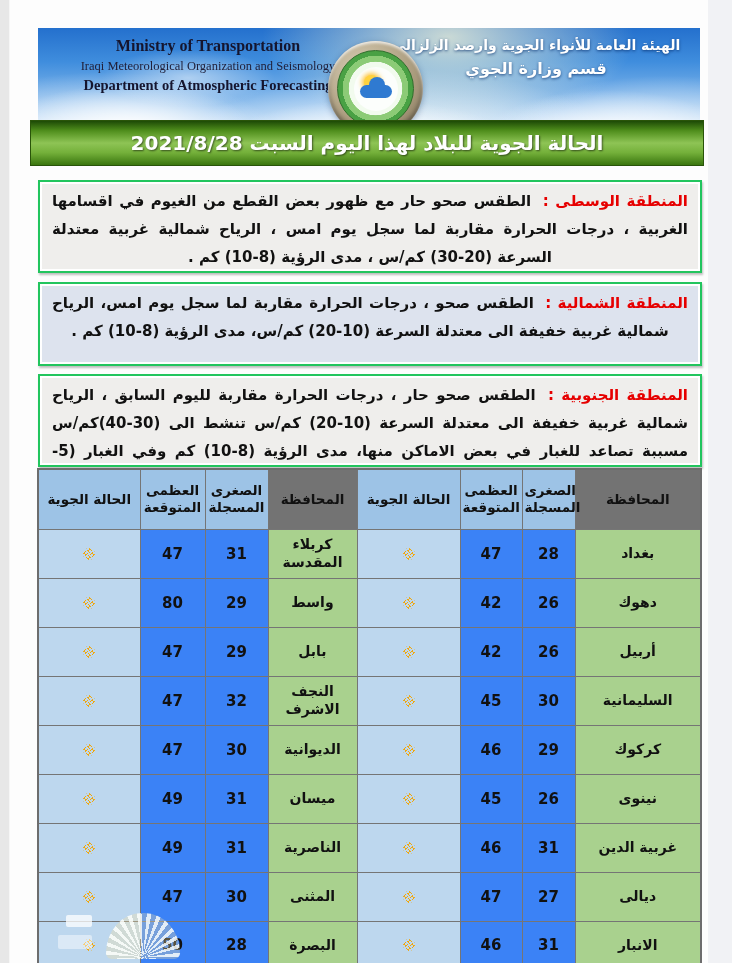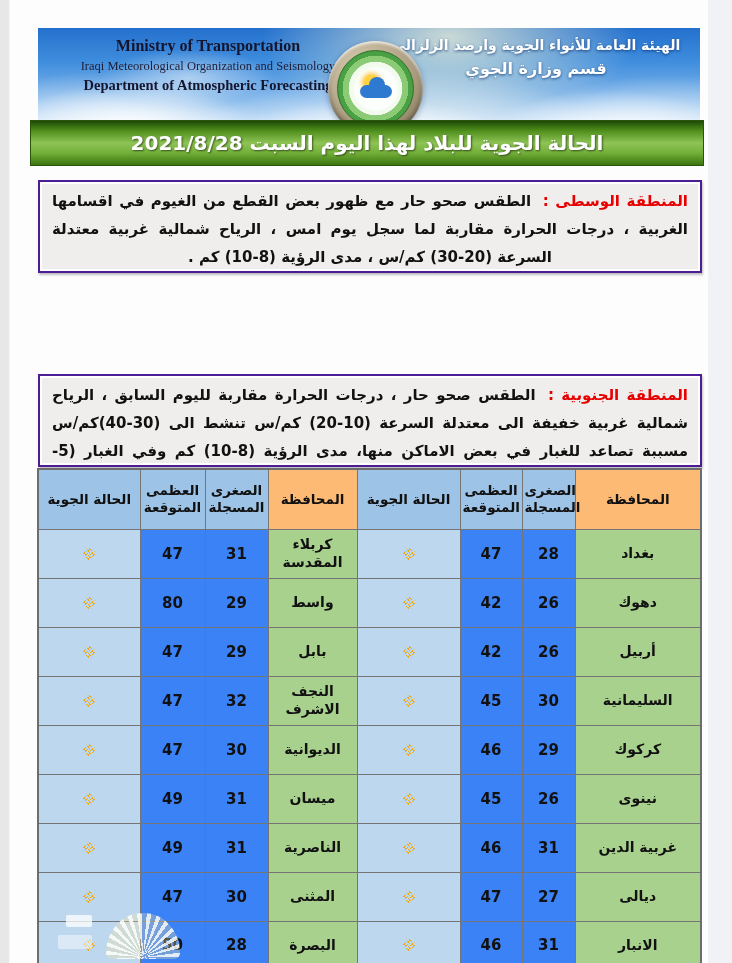--- a/index.html
+++ b/index.html
@@ -44,38 +44,38 @@
   .logo-cloud::before { content:""; position:absolute; left:9px; top:-8px; width:16px; height:16px; border-radius:50%; background:#2f7ad1; }
 
   
   .banner { position:absolute; left:20px; top:120px; width:674px; height:46px; direction:rtl;
     background:linear-gradient(180deg,#1d4a06 0%,#4f8e1c 22%,#8ec455 50%,#74b03a 72%,#3a760f 100%);
     border:1px solid #295409; color:#ffffff; font-weight:bold; font-size:20px;
     text-align:center; line-height:44px; text-shadow:1px 1px 2px rgba(0,0,0,.55); }
 
   
   .region-box { position:absolute; left:28px; width:664px; direction:rtl;
-    border:2px solid #4c1d95; box-shadow:inset 0 0 0 2px #ffffff, 1px 2px 2px rgba(0,0,0,.25);
+    border:2px solid #22c55e; box-shadow:inset 0 0 0 2px #ffffff, 1px 2px 2px rgba(0,0,0,.25);
     padding:5px 12px 4px; font-weight:bold; font-size:15px; line-height:28px; color:#111;
     text-align:justify; text-align-last:center; }
   .region-box .rlabel { color:#e60000; margin-left:5px; }
   #region-central  { top:180px; height:93px; background:#efeeec; }
   #region-north    { top:282px; height:84px; background:#dde3ee; }
   #region-south    { top:374px; height:93px; background:#efeeec; }
 
   
   .weather-table { position:absolute; left:27px; top:468px; width:663px;
     border-collapse:collapse; table-layout:fixed; direction:ltr; }
   .weather-table th, .weather-table td { border:1px solid #757575; text-align:center; vertical-align:middle; padding:0 2px; }
   .weather-table { border:2px solid #6d6d6d; }
   .weather-table thead tr { height:60px; }
   .weather-table tbody tr { height:49px; }
   th { font-size:13.5px; font-weight:bold; line-height:1.25; color:#111; }
   th.blue  { background:#9dc3e6; }
-  th.green { background:#fdba74;margin-left:42px; }
+  th.green { background:#737373;margin-left:42px; }
   td.c-icon { background:#bdd7ee; }
   td.c-num  { background:#3b82f6; font-size:15px; font-weight:bold; color:#111; }
   td.c-city { background:#a9d18e; font-size:14px; font-weight:bold; line-height:1.25; color:#111; }
 
   
   .sun { position:relative; width:28px; height:28px; margin:0 auto; }
   .sun::before { content:""; position:absolute; inset:-6px; border-radius:50%;
     background:repeating-conic-gradient(from 2deg, rgba(243,164,0,.95) 0deg 5deg, rgba(243,164,0,0) 5deg 15deg); }
   .sun::after { content:""; position:absolute; inset:0; border-radius:50%;
     background:radial-gradient(circle at 38% 32%, #fff8c8 0%, #ffe44d 38%, #ffc914 68%, #eda400 100%);
@@ -120,20 +120,24 @@
         </div>
       </div>
     </div>
 
     <div class="banner">الحالة الجوية للبلاد لهذا اليوم السبت 2021/8/28</div>
 
     <div class="region-box" id="region-central">
       <span class="rlabel">المنطقة الوسطى :</span>
       <span>الطقس صحو حار مع ظهور بعض القطع من الغيوم في اقسامها الغربية ، درجات الحرارة مقاربة لما سجل يوم امس ، الرياح شمالية غربية معتدلة السرعة (20-30) كم/س ، مدى الرؤية (8-10) كم .</span>
     </div>
+    <div class="region-box" id="region-north">
+      <span class="rlabel">المنطقة الشمالية :</span>
+      <span>الطقس صحو ، درجات الحرارة مقاربة لما سجل يوم امس، الرياح شمالية غربية خفيفة الى معتدلة السرعة (10-20) كم/س، مدى الرؤية (8-10) كم .</span>
+    </div>
     <div class="region-box" id="region-south">
       <span class="rlabel">المنطقة الجنوبية :</span>
       <span>الطقس صحو حار ، درجات الحرارة مقاربة لليوم السابق ، الرياح شمالية غربية خفيفة الى معتدلة السرعة (10-20) كم/س تنشط الى (30-40)كم/س مسببة تصاعد للغبار في بعض الاماكن منها، مدى الرؤية (8-10) كم وفي الغبار (5-7)كم.</span>
     </div>
 
     <table class="weather-table">
       <colgroup>
         <col style="width:102px">
           <col style="width:65px">
           <col style="width:63px">

